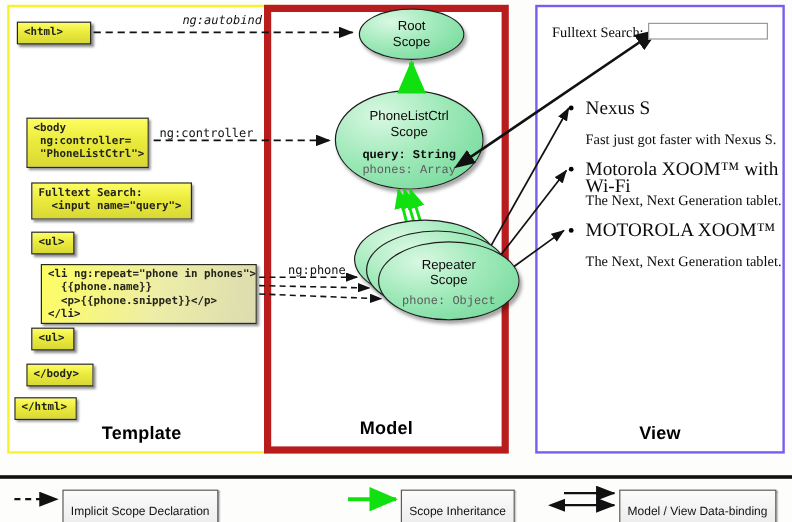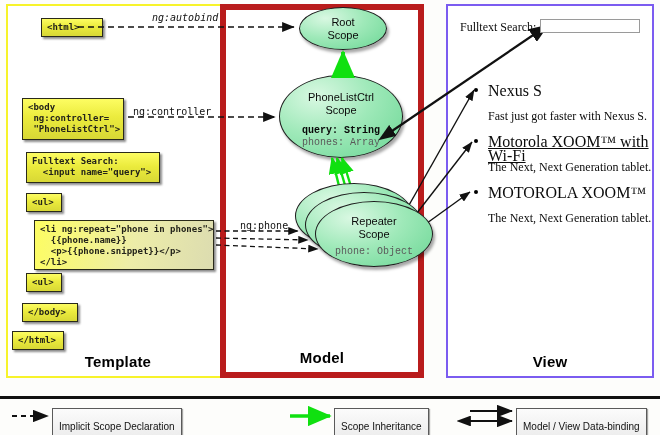--- a/index.html
+++ b/index.html
@@ -169,21 +169,21 @@
   <div class="column col-template">
     <div class="col-label">Template</div>
   </div>
   <div class="column col-model">
     <div class="col-label">Model</div>
   </div>
   <div class="column col-view">
     <div class="col-label">View</div>
   </div>
 
-  <div class="codebox" style="left:14px;  top:18px;  width:62px;  height:19px;margin-left:27px;">&lt;html&gt;</div>
+  <div class="codebox" style="left:14px;  top:18px;  width:62px;  height:19px;">&lt;html&gt;</div>
 
   <div class="codebox" style="left:22px;  top:98px;  width:102px; height:42px;">&lt;body
  ng:controller=
  "PhoneListCtrl"&gt;</div>
 
   <div class="codebox" style="left:26px;  top:152px; width:134px; height:31px;">Fulltext Search:
   &lt;input name="query"&gt;</div>
 
   <div class="codebox" style="left:26px;  top:193px; width:36px;  height:19px;">&lt;ul&gt;</div>
 
@@ -222,21 +222,21 @@
     <div class="view-inner">
       <div class="view-searchlabel">Fulltext Search:</div>
       <input class="view-input" type="text" placeholder="" style="">
 
       <div class="view-bullet" style="left:40px; top:78px;">
         <span class="dot"></span>
         <span>Nexus S</span>
       </div>
       <div class="view-sub" style="left:40px; top:103px;">Fast just got faster with Nexus S.</div>
 
-      <div class="view-bullet" style="left:40px; top:129px;text-decoration:underline;">
+      <div class="view-bullet" style="left:40px; top:129px;">
         <span class="dot"></span>
         <span>Motorola XOOM™  with Wi-Fi</span>
       </div>
       <div class="view-sub" style="left:40px; top:154px;">The Next, Next Generation tablet.</div>
 
       <div class="view-bullet" style="left:40px; top:180px;">
         <span class="dot"></span>
         <span>MOTOROLA XOOM™</span>
       </div>
       <div class="view-sub" style="left:40px; top:205px;">The Next, Next Generation tablet.</div>

